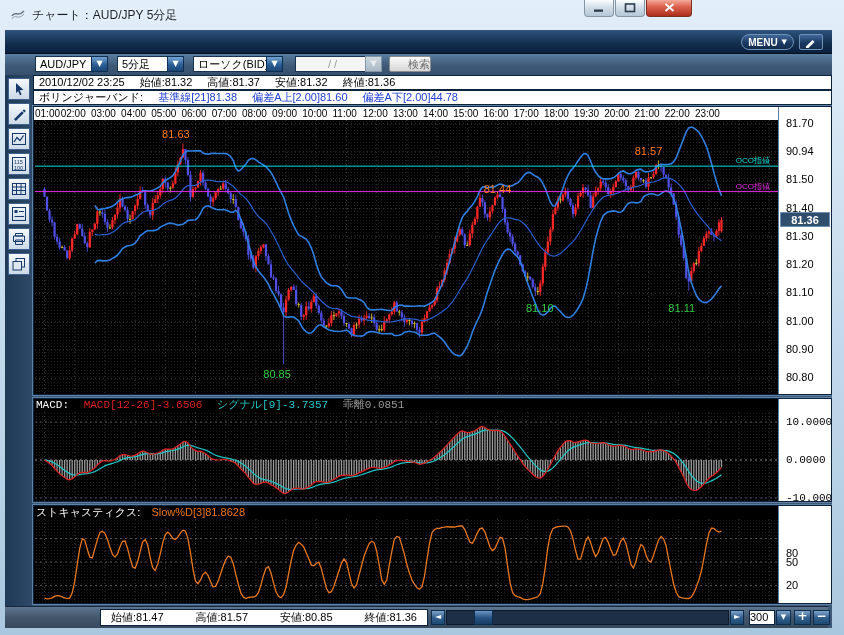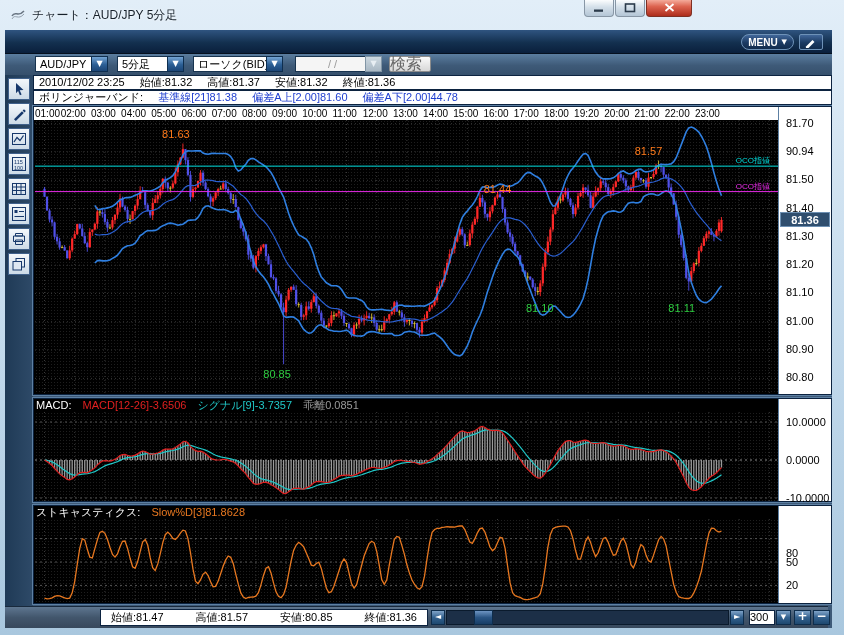--- a/index.html
+++ b/index.html
@@ -28,21 +28,21 @@
     box-sizing:border-box;display:flex;align-items:center;justify-content:center;}
   .toolbar{position:absolute;left:0;top:24px;width:827px;height:21px;
     background:linear-gradient(#5b7d9f,#3e5a78 55%,#36506c);}
   .tb-box{position:absolute;top:2px;height:16px;background:#fff;border:1px solid #17334f;color:#000;
     font-size:11px;line-height:14px;padding-left:4px;box-sizing:border-box;white-space:nowrap;overflow:hidden;}
   .tb-caret{position:absolute;top:2px;width:17px;height:16px;box-sizing:border-box;color:#fff;
     background:linear-gradient(#74a4d4,#2b5e94 55%,#1b4576);border:1px solid #0e2e4f;
     font-family:"DejaVu Sans",sans-serif;font-size:8px;text-align:center;line-height:14px;}
   .tb-caret.disabled{background:linear-gradient(#cdd8e0,#a9b8c4);border-color:#8195a5;color:#e8eef3;}
   .search-btn{position:absolute;top:2px;height:16px;width:42px;background:linear-gradient(#fbfbfb,#d7d7d7);
-    border:1px solid #8c8c8c;border-radius:2px;color:#6a6a6a;font-size:16px;line-height:14px;text-align:left;box-sizing:border-box;}
+    border:1px solid #8c8c8c;border-radius:2px;color:#6a6a6a;font-size:11px;line-height:14px;text-align:right;box-sizing:border-box;}
   
   .leftrail{position:absolute;left:0;top:45px;width:28px;height:531px;background:linear-gradient(90deg,#1f3a56,#2e4a68);}
   .rail-btn{position:absolute;left:3px;width:22px;height:22px;background:linear-gradient(#f4f8fb,#ccdae7);
     border:1px solid #3f608a;box-sizing:border-box;display:flex;align-items:center;justify-content:center;}
   
   .mainarea{position:absolute;left:28px;top:45px;width:799px;height:531px;}
   .inforow{position:absolute;left:0;width:799px;height:15px;background:#fff;border:1px solid #0c2340;
     box-sizing:border-box;font-size:11px;line-height:12px;white-space:nowrap;overflow:hidden;padding-left:5px;}
   .inforow span{margin-right:12px;}
   .blue{color:#1f3fd0;}
@@ -213,21 +213,21 @@
               <div class="ttick" style="left: 238.1px;">09:00</div>
               <div class="ttick" style="left: 268.3px;">10:00</div>
               <div class="ttick" style="left: 298.5px;">11:00</div>
               <div class="ttick" style="left: 328.7px;">12:00</div>
               <div class="ttick" style="left: 358.9px;">13:00</div>
               <div class="ttick" style="left: 389.1px;">14:00</div>
               <div class="ttick" style="left: 419.3px;">15:00</div>
               <div class="ttick" style="left: 449.5px;">16:00</div>
               <div class="ttick" style="left: 479.7px;">17:00</div>
               <div class="ttick" style="left: 509.9px;">18:00</div>
-              <div class="ttick" style="left: 540.1px;">19:20</div>
+              <div class="ttick" style="left: 540.1px;">19:30</div>
               <div class="ttick" style="left: 570.3px;">20:00</div>
               <div class="ttick" style="left: 600.5px;">21:00</div>
               <div class="ttick" style="left: 630.7px;">22:00</div>
               <div class="ttick" style="left: 660.9px;">23:00</div>
             </div>
         <div class="chartbg" style="left:1px;top:13px;width:743px;height:273px;">
           <svg id="main-svg" width="743" height="273">
                 <g>
                   <line x1="9.5" y1="0" x2="9.5" y2="273" stroke="#3a3a3a" stroke-dasharray="1,3"></line>
                   <line x1="39.7" y1="0" x2="39.7" y2="273" stroke="#3a3a3a" stroke-dasharray="1,3"></line>
@@ -832,21 +832,21 @@
               <div class="ptick" style="top: 122.879px;">81.30</div>
               <div class="ptick" style="top: 151.179px;">81.20</div>
               <div class="ptick" style="top: 179.479px;">81.10</div>
               <div class="ptick" style="top: 207.779px;">81.00</div>
               <div class="ptick" style="top: 236.079px;">80.90</div>
               <div class="ptick" style="top: 264.379px;">80.80</div>
               <div class="curprice" style="top: 104.899px; background: rgb(47, 78, 110);">81.36</div>
             </div>
       </div>
 
-      <div class="panel" style="top:323px;height:104px;">
+      <div class="panel" style="top:323px;height:104px;font-family:Liberation Mono, monospace;">
         <div class="phead">
           <span style="color:#fff">MACD:</span>
           <span style="color:#e02020">MACD[12-26]-3.6506</span>
           <span style="color:#20c8c8">シグナル[9]-3.7357</span>
           <span style="color:#9a9a9a">乖離0.0851</span>
         </div>
         <div class="chartbg" style="left:1px;top:13px;width:743px;height:89px;">
           <svg id="macd-svg" width="743" height="89">
                 <line x1="9.5" y1="0" x2="9.5" y2="89" stroke="#3a3a3a" stroke-dasharray="1,3"></line>
                 <line x1="39.7" y1="0" x2="39.7" y2="89" stroke="#3a3a3a" stroke-dasharray="1,3"></line>

